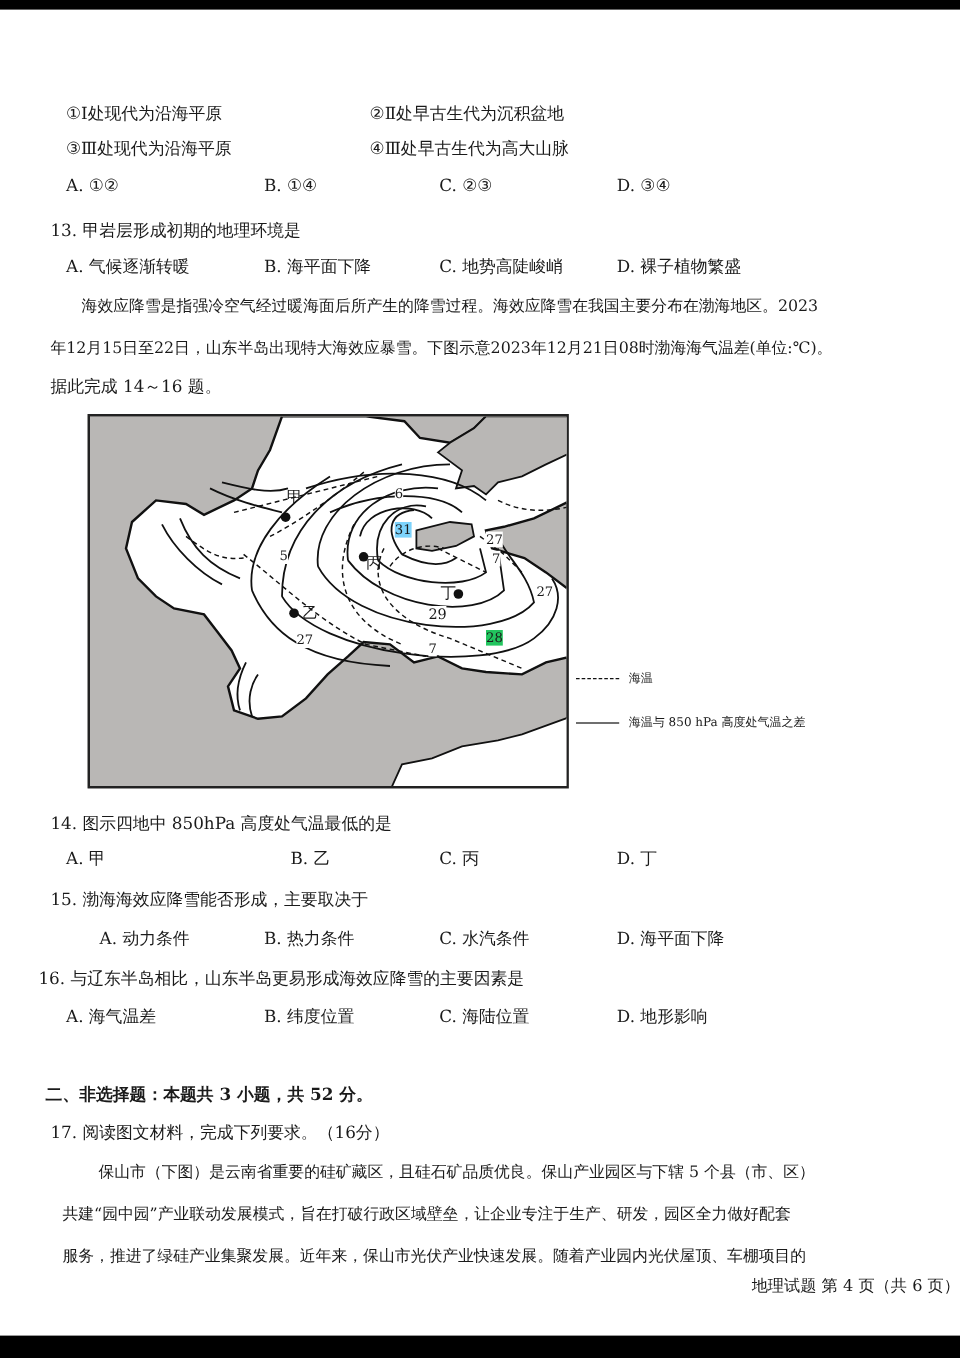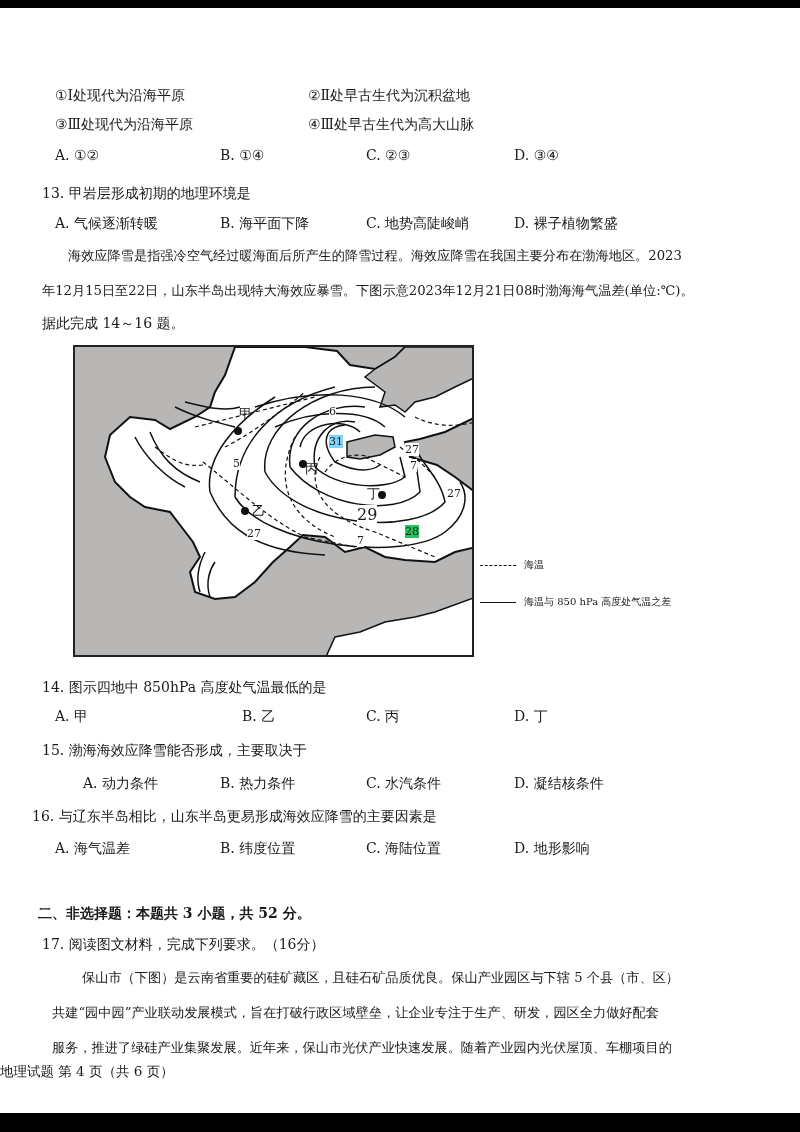--- a/index.html
+++ b/index.html
@@ -12,21 +12,21 @@
   .bar-top { position: absolute; left: 0; top: 0; width: 800px; height: 8px; background: #000; }
   .bar-bottom { position: absolute; left: 0; top: 1113px; width: 800px; height: 19px; background: #000; }
   .line { position: absolute; white-space: nowrap; font-size: 14px; line-height: 20px; }
   .bold { font-weight: bold; }
   .opt { position: absolute; white-space: nowrap; font-size: 14px; line-height: 20px; }
   .map {
     position: absolute; left: 73px; top: 345px; width: 401px; height: 312px;
     border: 2px solid #222; box-sizing: border-box; background: #b9b7b5; overflow: hidden;
   }
   .legend { position: absolute; font-size: 10px; white-space: nowrap; }
-  .footer { position: absolute; top: 1063px; left: 0; width: 800px; text-align: left; font-size: 13.5px; }
+  .footer { position: absolute; top: 1063px; left: 0; width: 800px; text-align: right; font-size: 13.5px; }
 </style>
 </head>
 <body>
 
 <div class="bar-top"></div>
 
 <div class="line" style="left:55px;top:85px;">①Ⅰ处现代为沿海平原</div>
 <div class="line" style="left:308px;top:85px;">②Ⅱ处早古生代为沉积盆地</div>
 <div class="line" style="left:55px;top:114px;">③Ⅲ处现代为沿海平原</div>
 <div class="line" style="left:308px;top:114px;">④Ⅲ处早古生代为高大山脉</div>
@@ -96,21 +96,21 @@
   
   <span style="position:absolute;left:164px;top:58px;font-size:13px;">甲</span>
   <span style="position:absolute;left:177px;top:155px;font-size:13px;">乙</span>
   <span style="position:absolute;left:230px;top:113px;font-size:13px;">丙</span>
   <span style="position:absolute;left:292px;top:138px;font-size:13px;">丁</span>
   
   <span style="position:absolute;left:254px;top:58px;font-size:11px;background:#fff;">6</span>
   <span style="position:absolute;left:254px;top:88px;font-size:11px;background:#7dd3fc;">31</span>
   <span style="position:absolute;left:158px;top:110px;font-size:11px;background:#fff;">5</span>
   <span style="position:absolute;left:172px;top:180px;font-size:11px;background:#fff;">27</span>
-  <span style="position:absolute;left:282px;top:158px;font-size:16px;background:#fff;">29</span>
+  <span style="position:absolute;left:282px;top:158px;font-size:12px;background:#fff;">29</span>
   <span style="position:absolute;left:330px;top:178px;font-size:11px;background:#22c55e;">28</span>
   <span style="position:absolute;left:282px;top:187px;font-size:11px;background:#fff;">7</span>
   <span style="position:absolute;left:372px;top:140px;font-size:11px;background:#fff;">27</span>
   <span style="position:absolute;left:335px;top:112px;font-size:11px;background:#fff;">7</span>
   <span style="position:absolute;left:330px;top:96px;font-size:11px;background:#fff;">27</span>
 </div>
 
 <div class="legend" style="left:480px;top:558px;">
   <span style="display:inline-block;width:36px;border-top:1.5px dashed #111;vertical-align:middle;margin-right:8px;"></span><span>海温</span>
 </div>
@@ -121,21 +121,21 @@
 <div class="line" style="left:42px;top:677px;">14. 图示四地中 850hPa 高度处气温最低的是</div>
 <div class="opt" style="left:55px;top:706px;">A. 甲</div>
 <div class="opt" style="left:220px;top:706px;margin-left:22px;">B. 乙</div>
 <div class="opt" style="left:366px;top:706px;">C. 丙</div>
 <div class="opt" style="left:514px;top:706px;">D. 丁</div>
 
 <div class="line" style="left:42px;top:740px;">15. 渤海海效应降雪能否形成，主要取决于</div>
 <div class="opt" style="left:55px;top:773px;margin-left:28px;">A. 动力条件</div>
 <div class="opt" style="left:220px;top:773px;">B. 热力条件</div>
 <div class="opt" style="left:366px;top:773px;">C. 水汽条件</div>
-<div class="opt" style="left:514px;top:773px;">D. 凝结核条件</div>
+<div class="opt" style="left:514px;top:773px;">D. 海平面下降</div>
 
 <div class="line" style="left:32px;top:806px;text-align:right;">16. 与辽东半岛相比，山东半岛更易形成海效应降雪的主要因素是</div>
 <div class="opt" style="left:55px;top:838px;">A. 海气温差</div>
 <div class="opt" style="left:220px;top:838px;">B. 纬度位置</div>
 <div class="opt" style="left:366px;top:838px;">C. 海陆位置</div>
 <div class="opt" style="left:514px;top:838px;">D. 地形影响</div>
 
 <div class="line bold" style="left:38px;top:903px;">二、非选择题：本题共 3 小题，共 52 分。</div>
 <div class="line" style="left:42px;top:934px;">17. 阅读图文材料，完成下列要求。（16分）</div>
 <div class="line" style="left:82px;top:968px;font-size:13.2px;">保山市（下图）是云南省重要的硅矿藏区，且硅石矿品质优良。保山产业园区与下辖 5 个县（市、区）</div>

